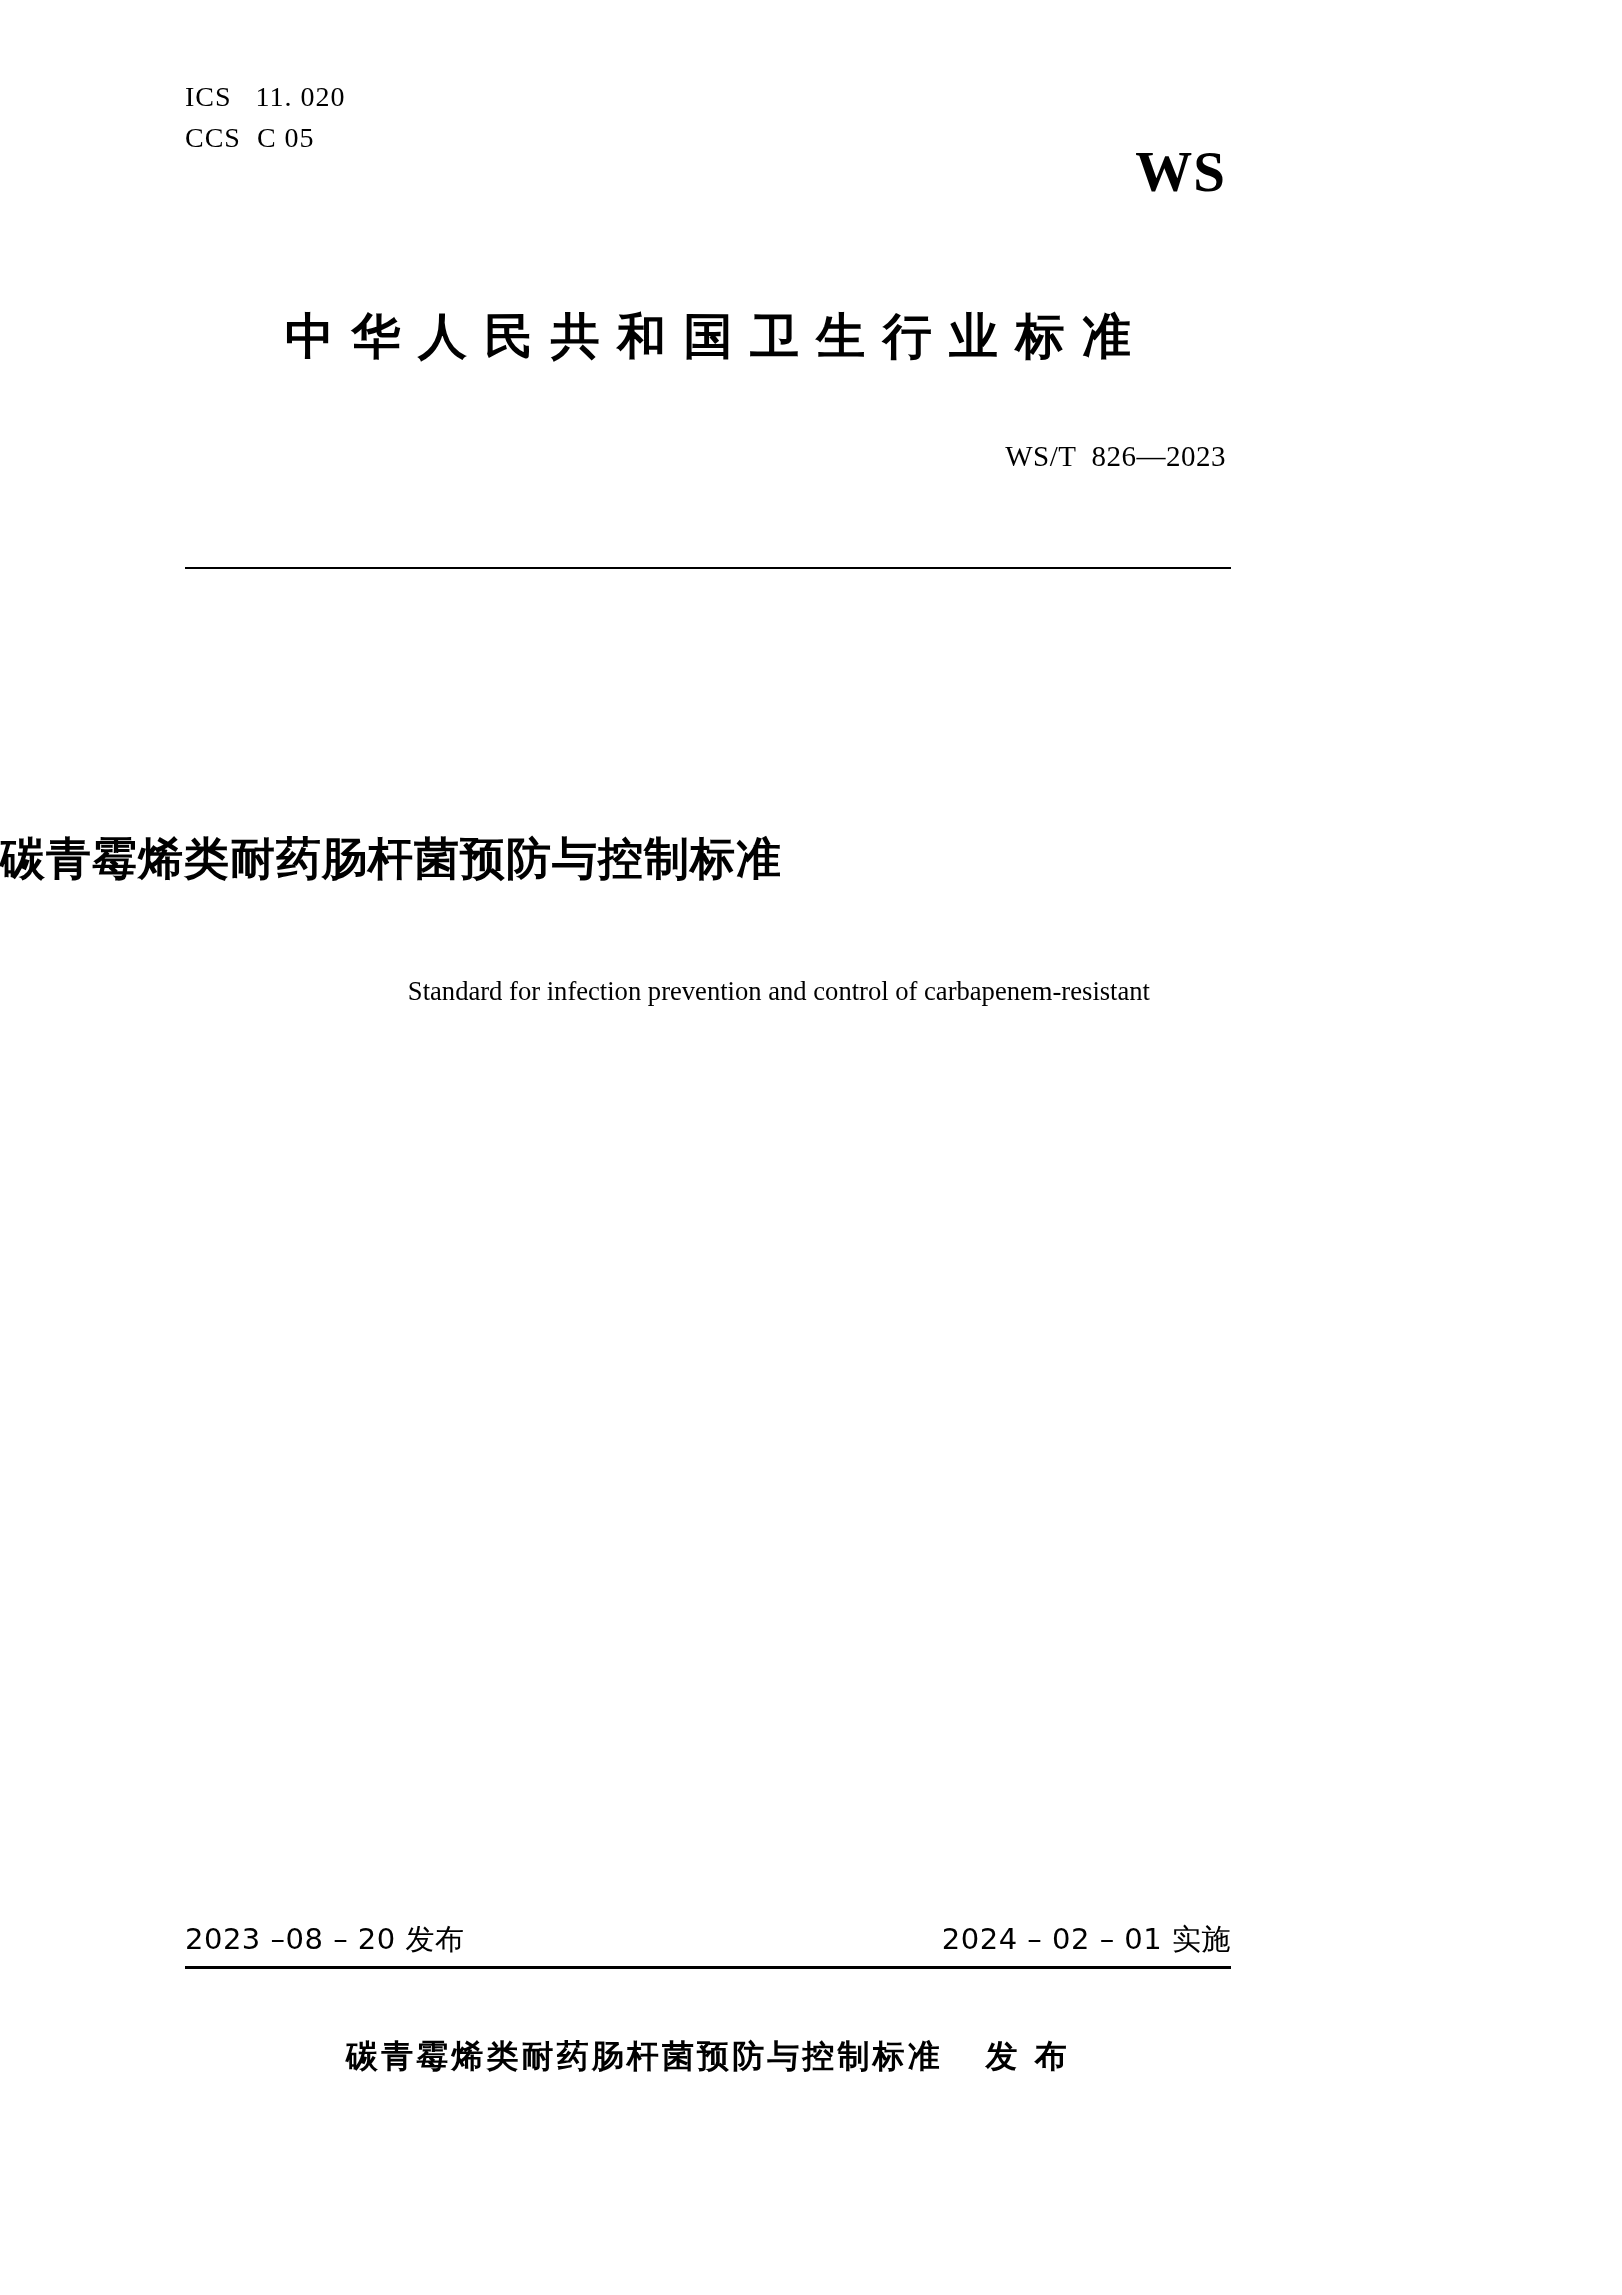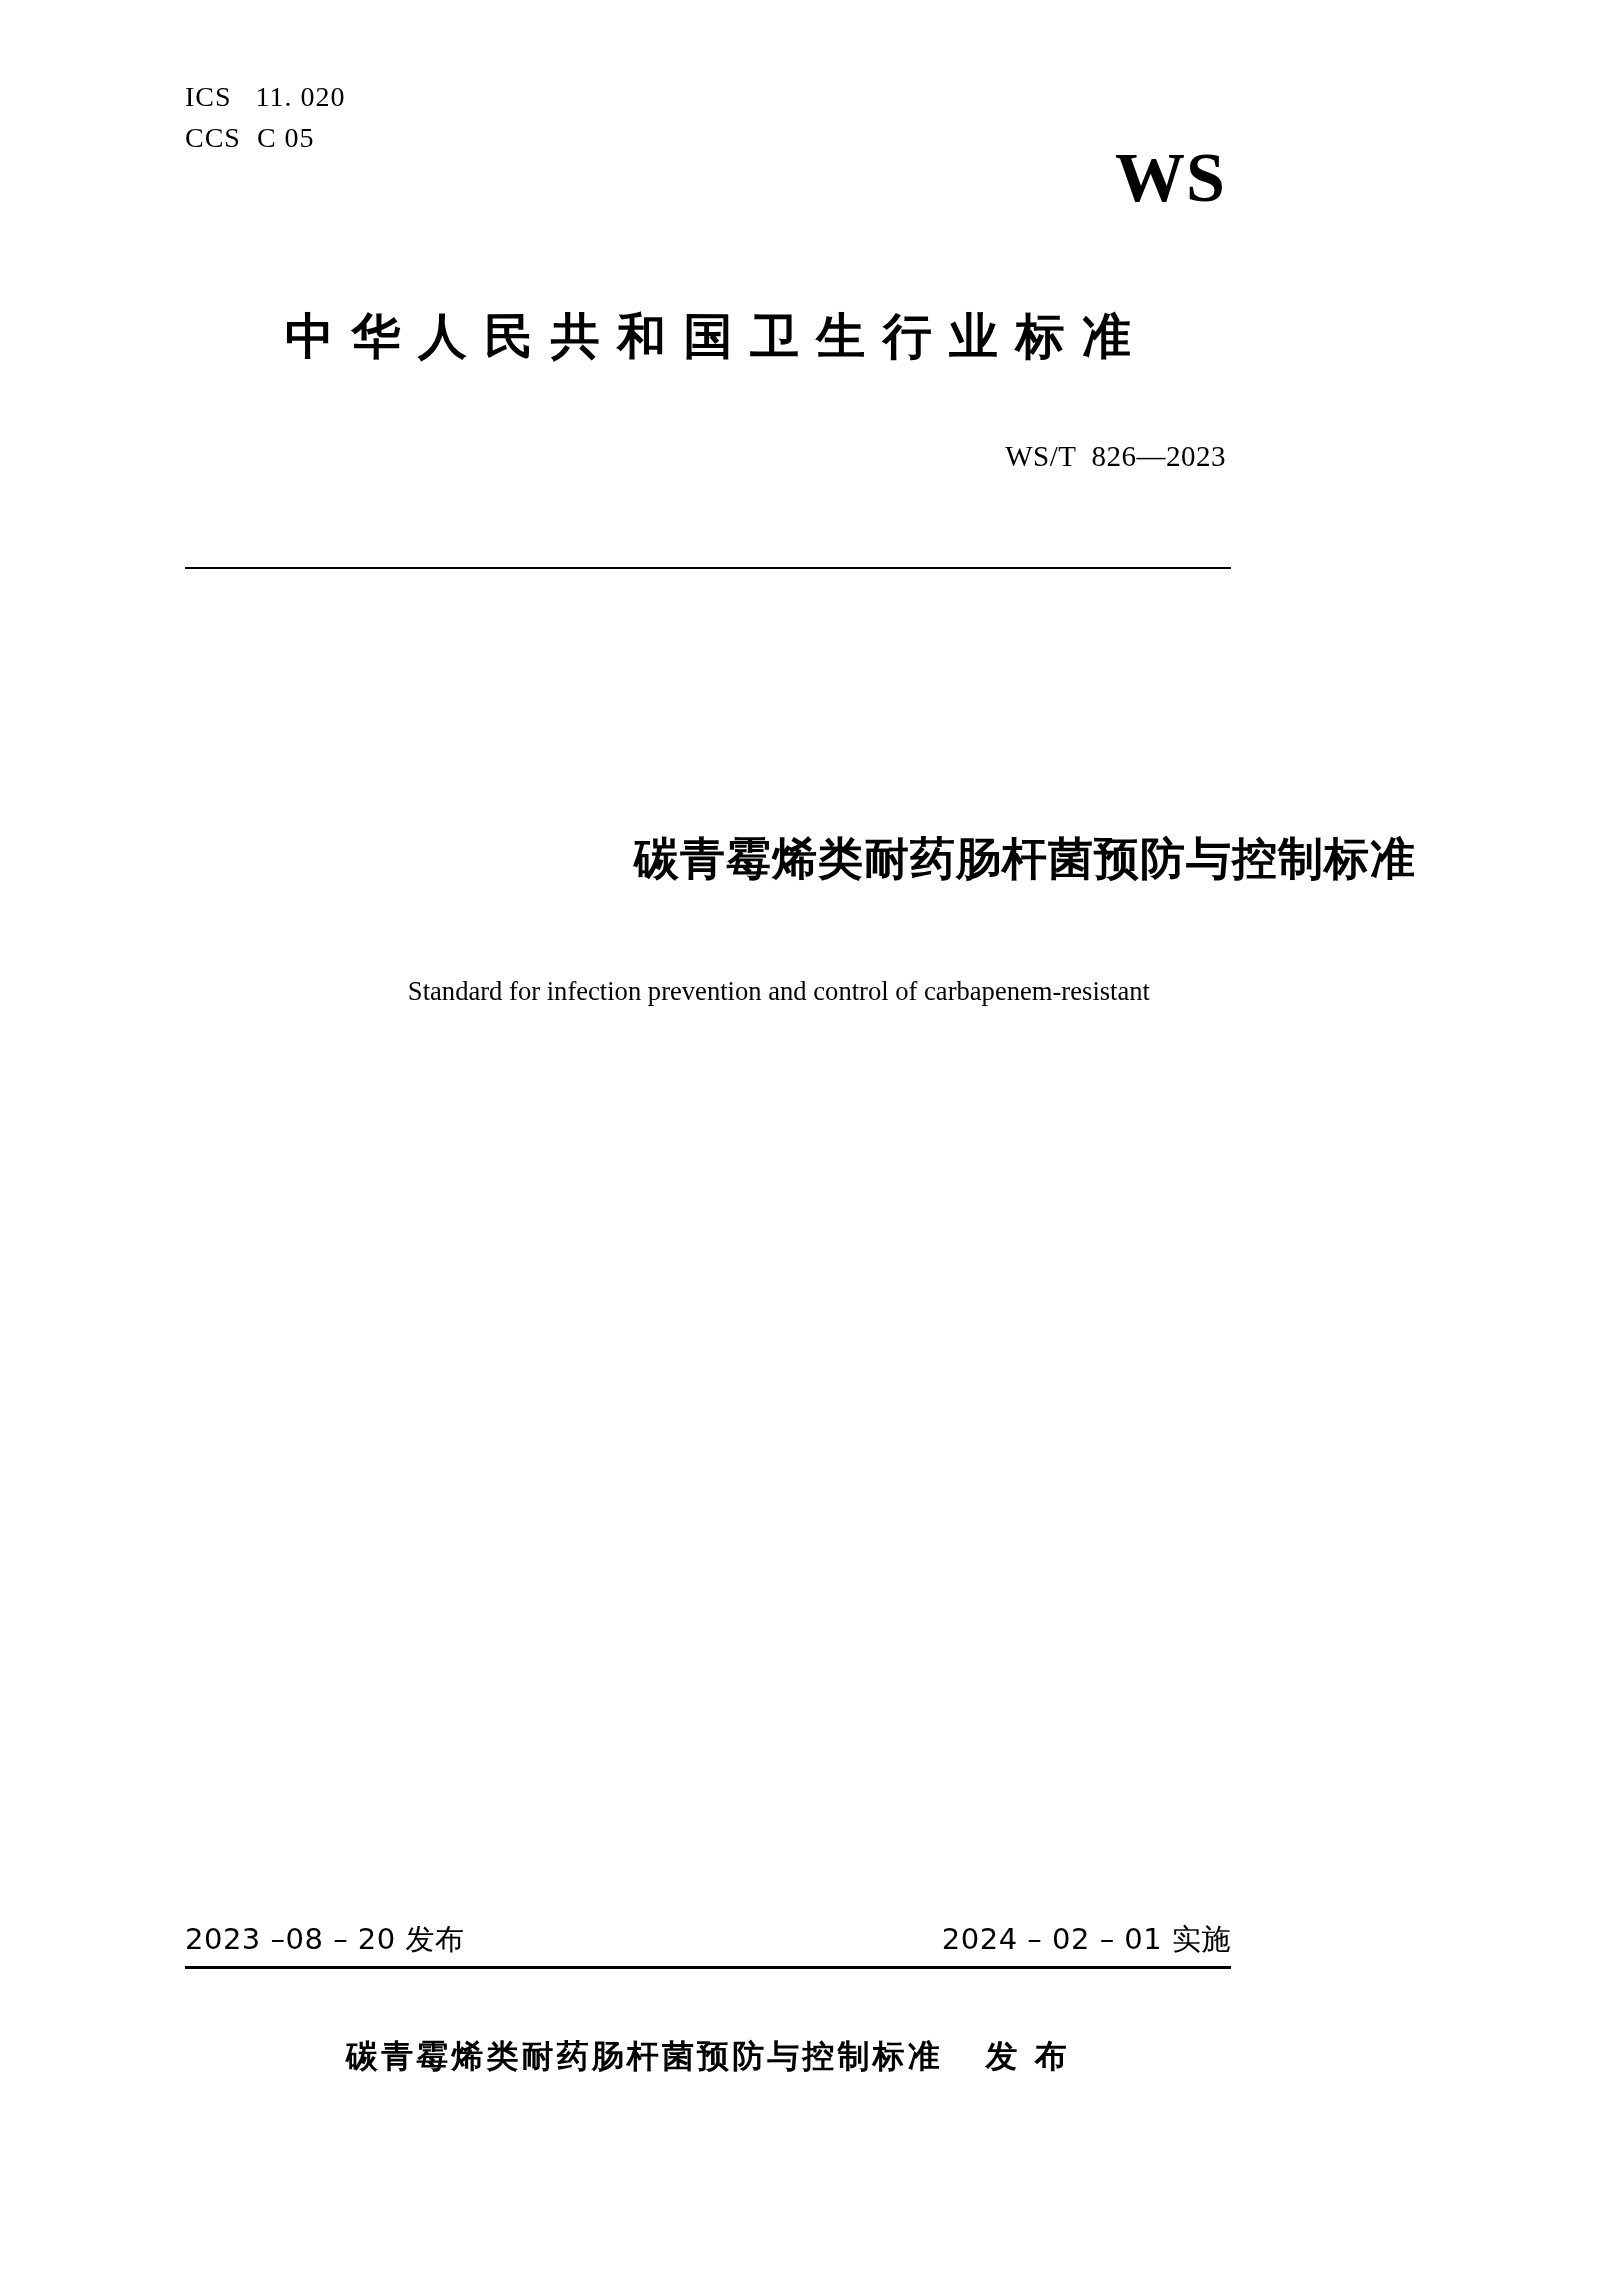--- a/index.html
+++ b/index.html
@@ -34,21 +34,21 @@
     white-space: pre;
   }
 
   
   .ws-logo {
     position: absolute;
     right: 190px;
     top: 143px;
     font-family: "Liberation Serif", serif;
     font-weight: bold;
-    font-size: 70px;
+    font-size: 57px;
     letter-spacing: 1px;
     line-height: 1;
   }
 
   
   .cn-standard-title {
     position: absolute;
     left: 0;
     right: 0;
     top: 304px;
@@ -79,21 +79,21 @@
     height: 2px;
     background: #000000;
   }
 
   
   .doc-title-cn {
     position: absolute;
     left: 0;
     right: 0;
     top: 829px;
-    text-align: right;
+    text-align: left;
     font-family: Liberation Sans, sans-serif;
     font-weight: bold;
     font-size: 45px;
     letter-spacing: 1px;
     white-space: nowrap;
   }
   .doc-title-en {
     position: absolute;
     left: 266px;
     right: 266px;

